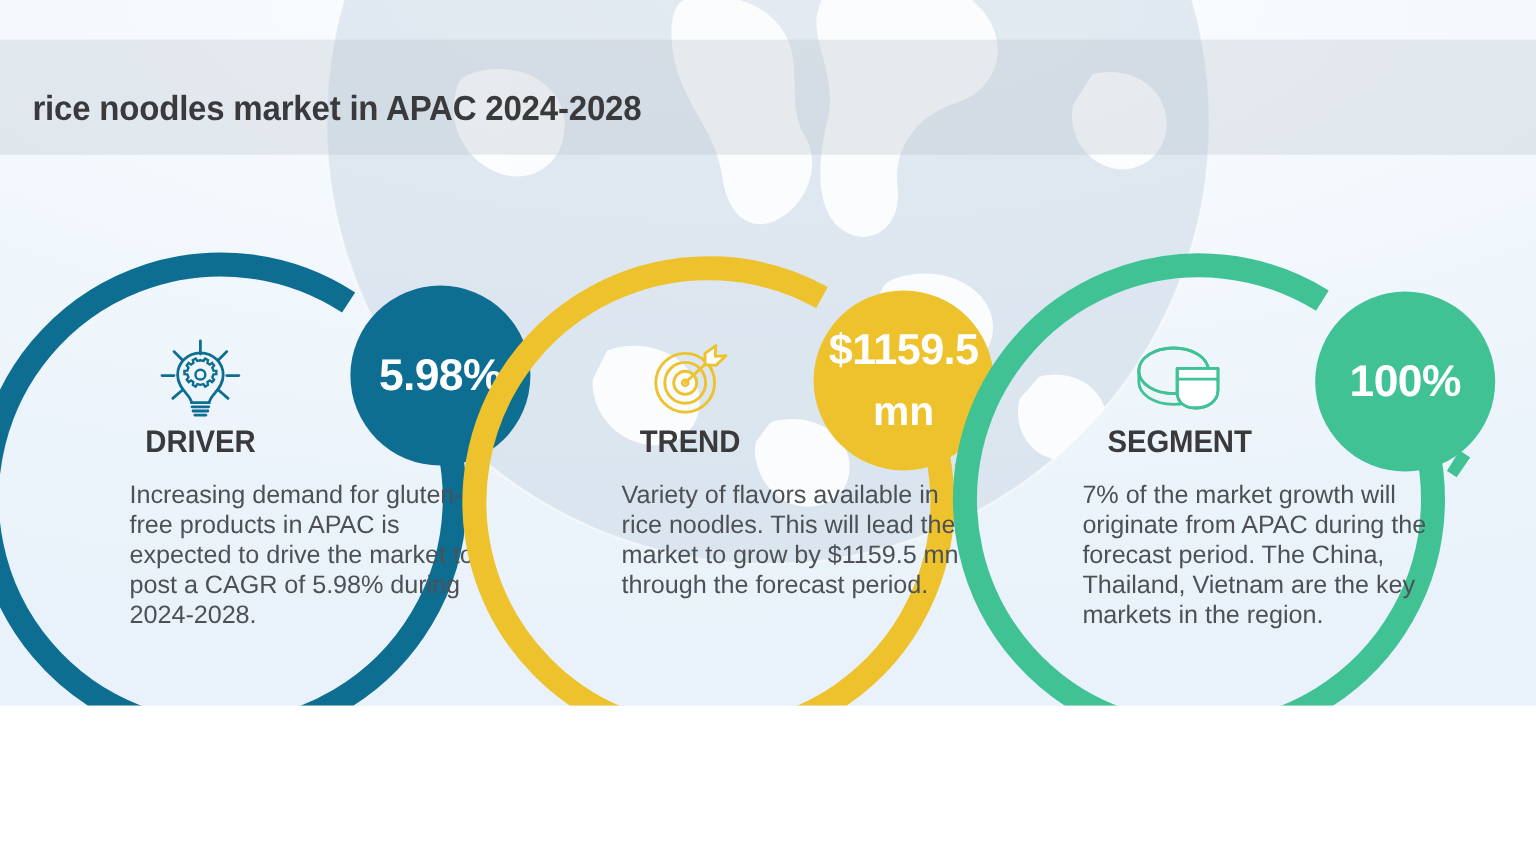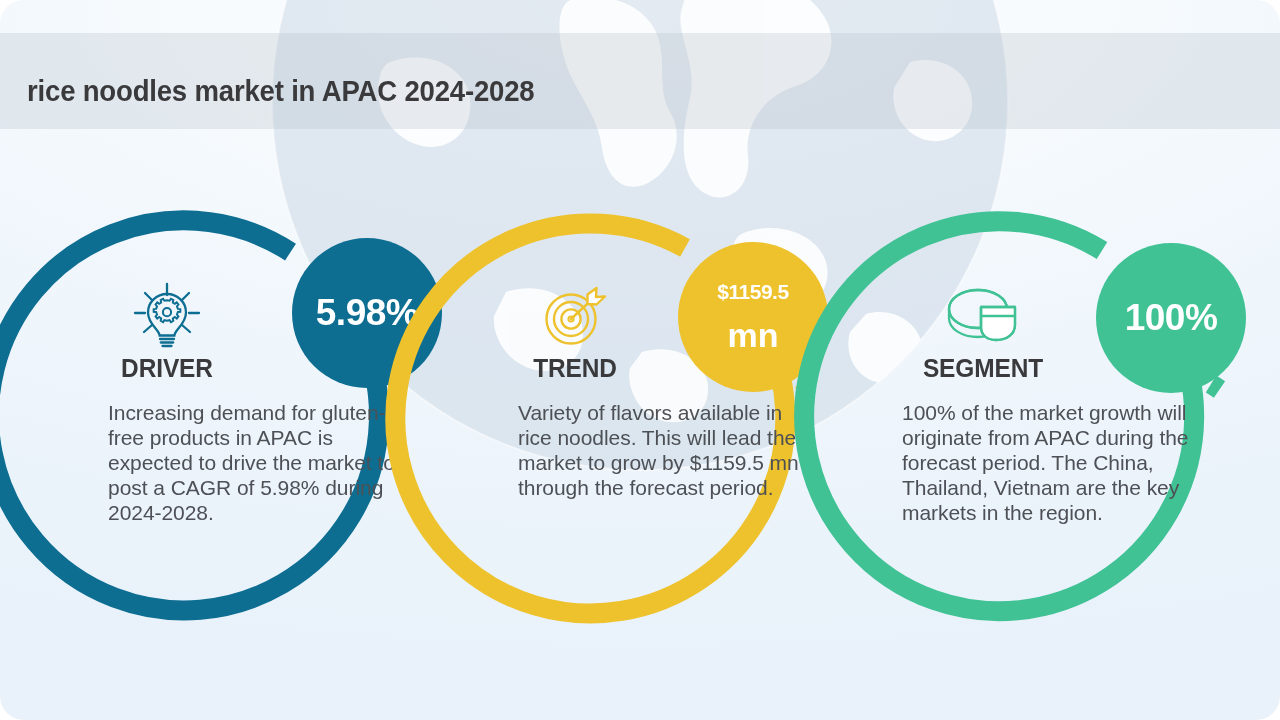--- a/index.html
+++ b/index.html
@@ -6,26 +6,25 @@
   * { margin:0; padding:0; box-sizing:border-box; }
 
   html, body {
     width:1280px; height:720px;
     overflow:hidden;
     font-family:"Liberation Sans", sans-serif;
   }
 
   #stage {
     position:relative;
-    width:1280px; height:720px;
+    width:1280px; height:588px;
     background:
       radial-gradient(120% 90% at 50% 0%,   #ffffff 0%,   #f4f9fd 38%, #eef5fb 64%, #e9f2fa 100%),
       linear-gradient(180deg, #f2f8fd 0%, #eef5fb 45%, #edf4fb 100%);
     overflow:hidden;
-    border-radius:24px;
   }
 
   
   #globe {
     position:absolute;
     left:50%; top:-268px;
     transform:translateX(-50%);
     width:740px; height:740px;
     pointer-events:none;
   }
@@ -72,21 +71,21 @@
     align-items:center;
     justify-content:center;
     color:#ffffff;
     line-height:1.02;
   }
   #badge-driver  { left:270px; top:238px; background:#0d6e92; }
   #badge-trend   { left:248px; top:242px; background:#eec22d; }
   #badge-segment { left:258px; top:243px; background:#40c295; }
 
   .badge-main   { font-size:37px; font-weight:bold; letter-spacing:-0.5px; }
-  .badge-main.sm{ font-size:21px; }
+  .badge-main.sm{ font-size:36px; }
   .badge-sub    { font-size:34px; font-weight:bold; margin-top:16px; }
 
   .icon-wrap {
     position:absolute;
     left:0; width:290px;
     display:flex; justify-content:center;
   }
   #icon-driver-wrap  { top:282px; }
   #icon-trend-wrap   { top:285px; }
   #icon-segment-wrap { top:287px; }
@@ -238,20 +237,20 @@
 
           <path d="M36 20 L70 20 L70 38 C70 47 62 53 51 53 C42 53 36 48 36 40 Z" fill="#ffffff"></path>
           <path d="M36 20 L70 20 L70 38 C70 47 62 53 51 53 C42 53 36 48 36 40 Z"></path>
           <path d="M36 29 L70 29"></path>
           <line x1="36" y1="20" x2="36" y2="40"></line>
         </g>
       </svg>
     </div>
 
     <div class="card-heading" id="heading-segment">SEGMENT</div>
-    <div class="card-body" id="body-segment">100% of the market growth will originate from APAC during the forecast period. The China, Thailand, Vietnam are the key markets in the region.</div>
+    <div class="card-body" id="body-segment">7% of the market growth will originate from APAC during the forecast period. The China, Thailand, Vietnam are the key markets in the region.</div>
 
     <div class="badge" id="badge-segment">
       <span class="badge-main">100%</span>
     </div>
   </div>
 
 </div>
 
 </body></html>

